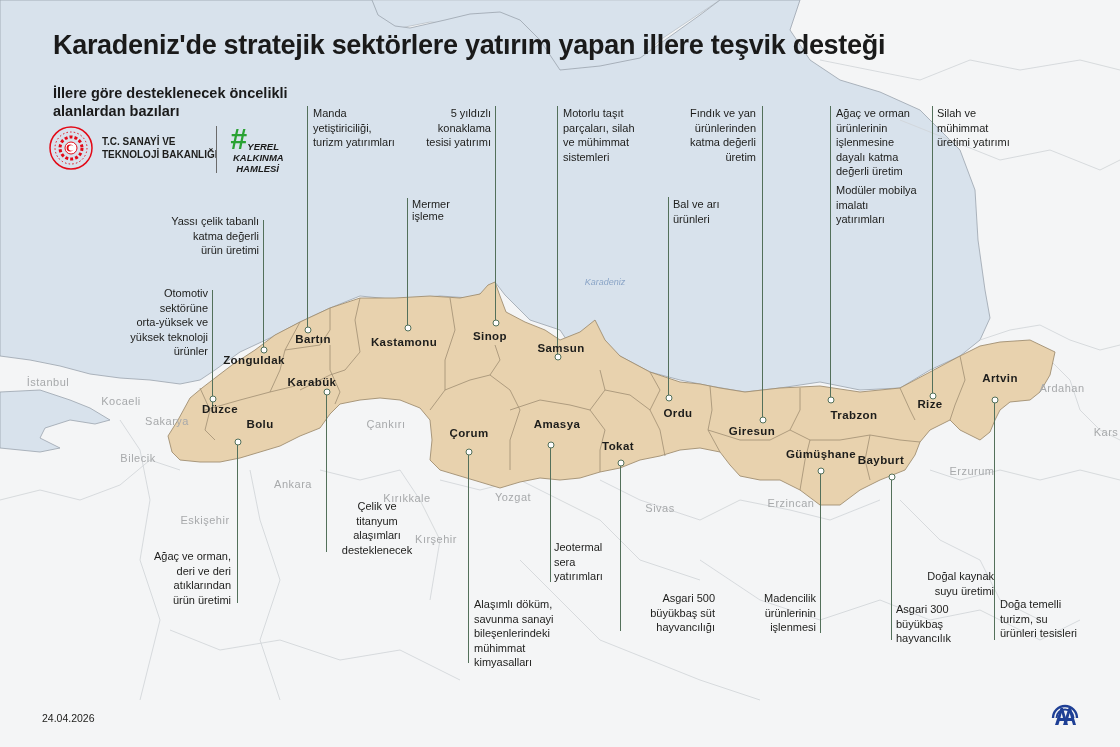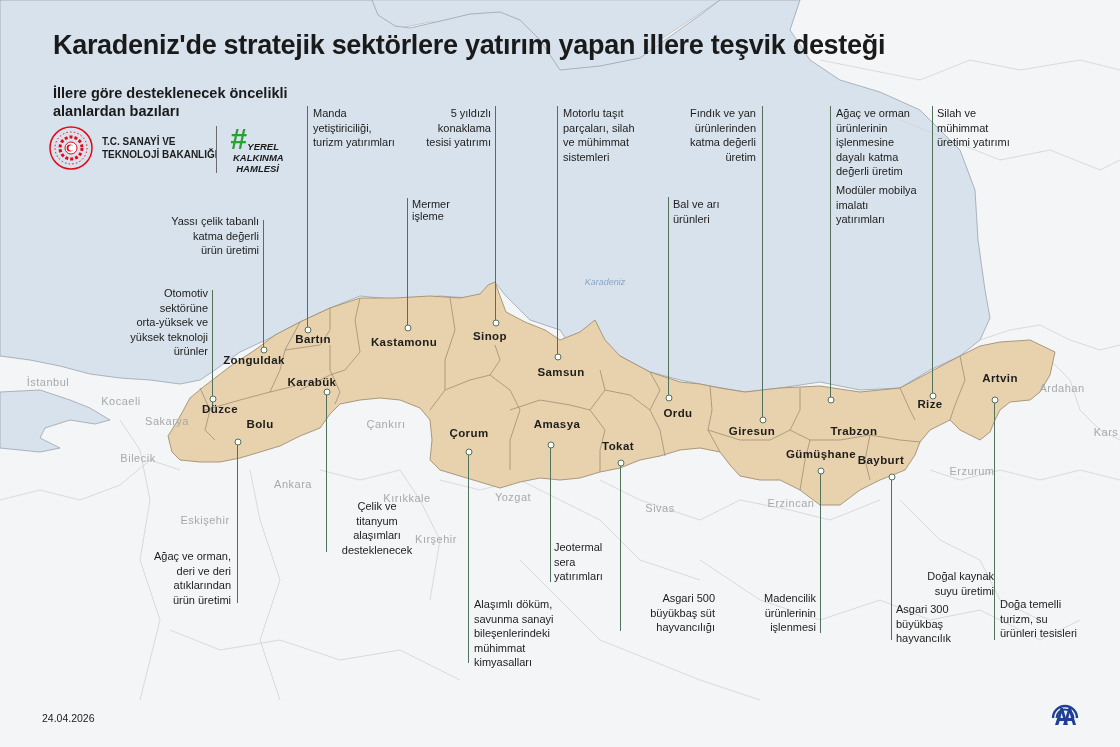--- a/index.html
+++ b/index.html
@@ -205,27 +205,27 @@
 <div class="dot" style="left:892px; top:477px;"></div>
 <div class="dot" style="left:995px; top:400px;"></div>
 
 <div class="prov" style="left:220px; top:409px;">Düzce</div>
 <div class="prov" style="left:254px; top:360px;">Zonguldak</div>
 <div class="prov" style="left:313px; top:339px;">Bartın</div>
 <div class="prov" style="left:312px; top:382px;">Karabük</div>
 <div class="prov" style="left:260px; top:424px;">Bolu</div>
 <div class="prov" style="left:404px; top:342px;">Kastamonu</div>
 <div class="prov" style="left:490px; top:336px;">Sinop</div>
-<div class="prov" style="left:561px; top:372px;text-align:right;">Samsun</div>
+<div class="prov" style="left:561px; top:348px;text-align:right;">Samsun</div>
 <div class="prov" style="left:469px; top:433px;">Çorum</div>
 <div class="prov" style="left:557px; top:424px;">Amasya</div>
 <div class="prov" style="left:618px; top:446px;">Tokat</div>
 <div class="prov" style="left:678px; top:413px;">Ordu</div>
 <div class="prov" style="left:752px; top:431px;">Giresun</div>
-<div class="prov" style="left:854px; top:415px;margin-top:16px;">Trabzon</div>
+<div class="prov" style="left:854px; top:415px;">Trabzon</div>
 <div class="prov" style="left:821px; top:454px;">Gümüşhane</div>
 <div class="prov" style="left:881px; top:460px;">Bayburt</div>
 <div class="prov" style="left:930px; top:404px;">Rize</div>
 <div class="prov" style="left:1000px; top:378px;">Artvin</div>
 
 <div class="note r" style="left:118px; top:286px; width:90px;">
   <div>Otomotiv</div>
   <div>sektörüne</div>
   <div>orta-yüksek ve</div>
   <div>yüksek teknoloji</div>

